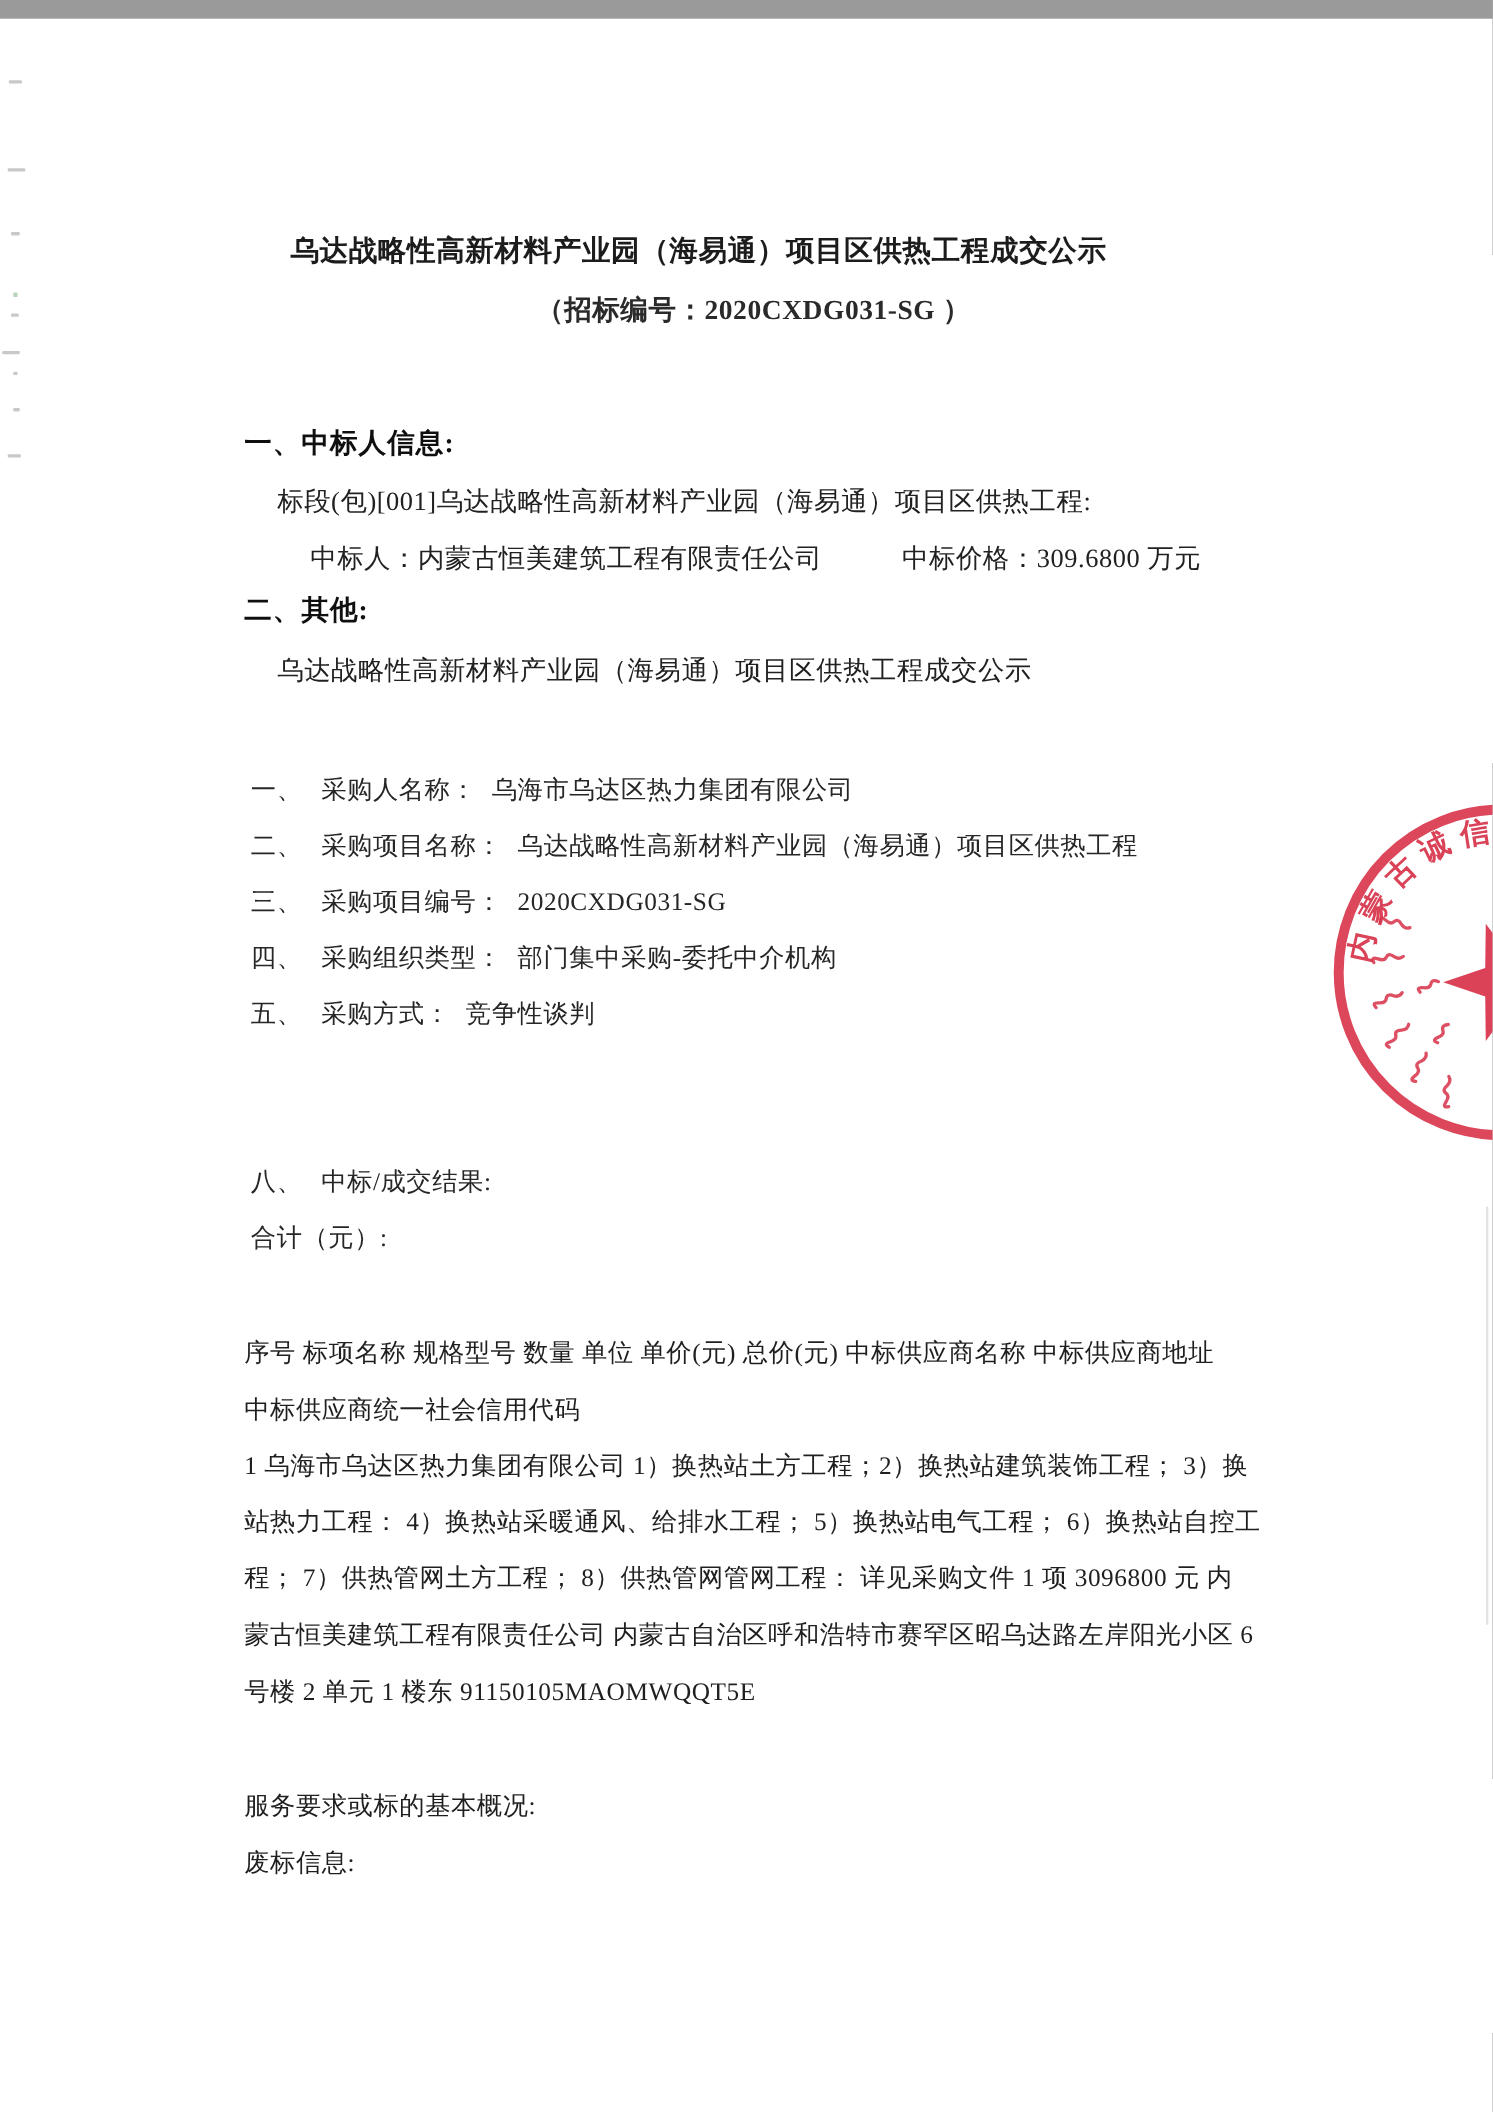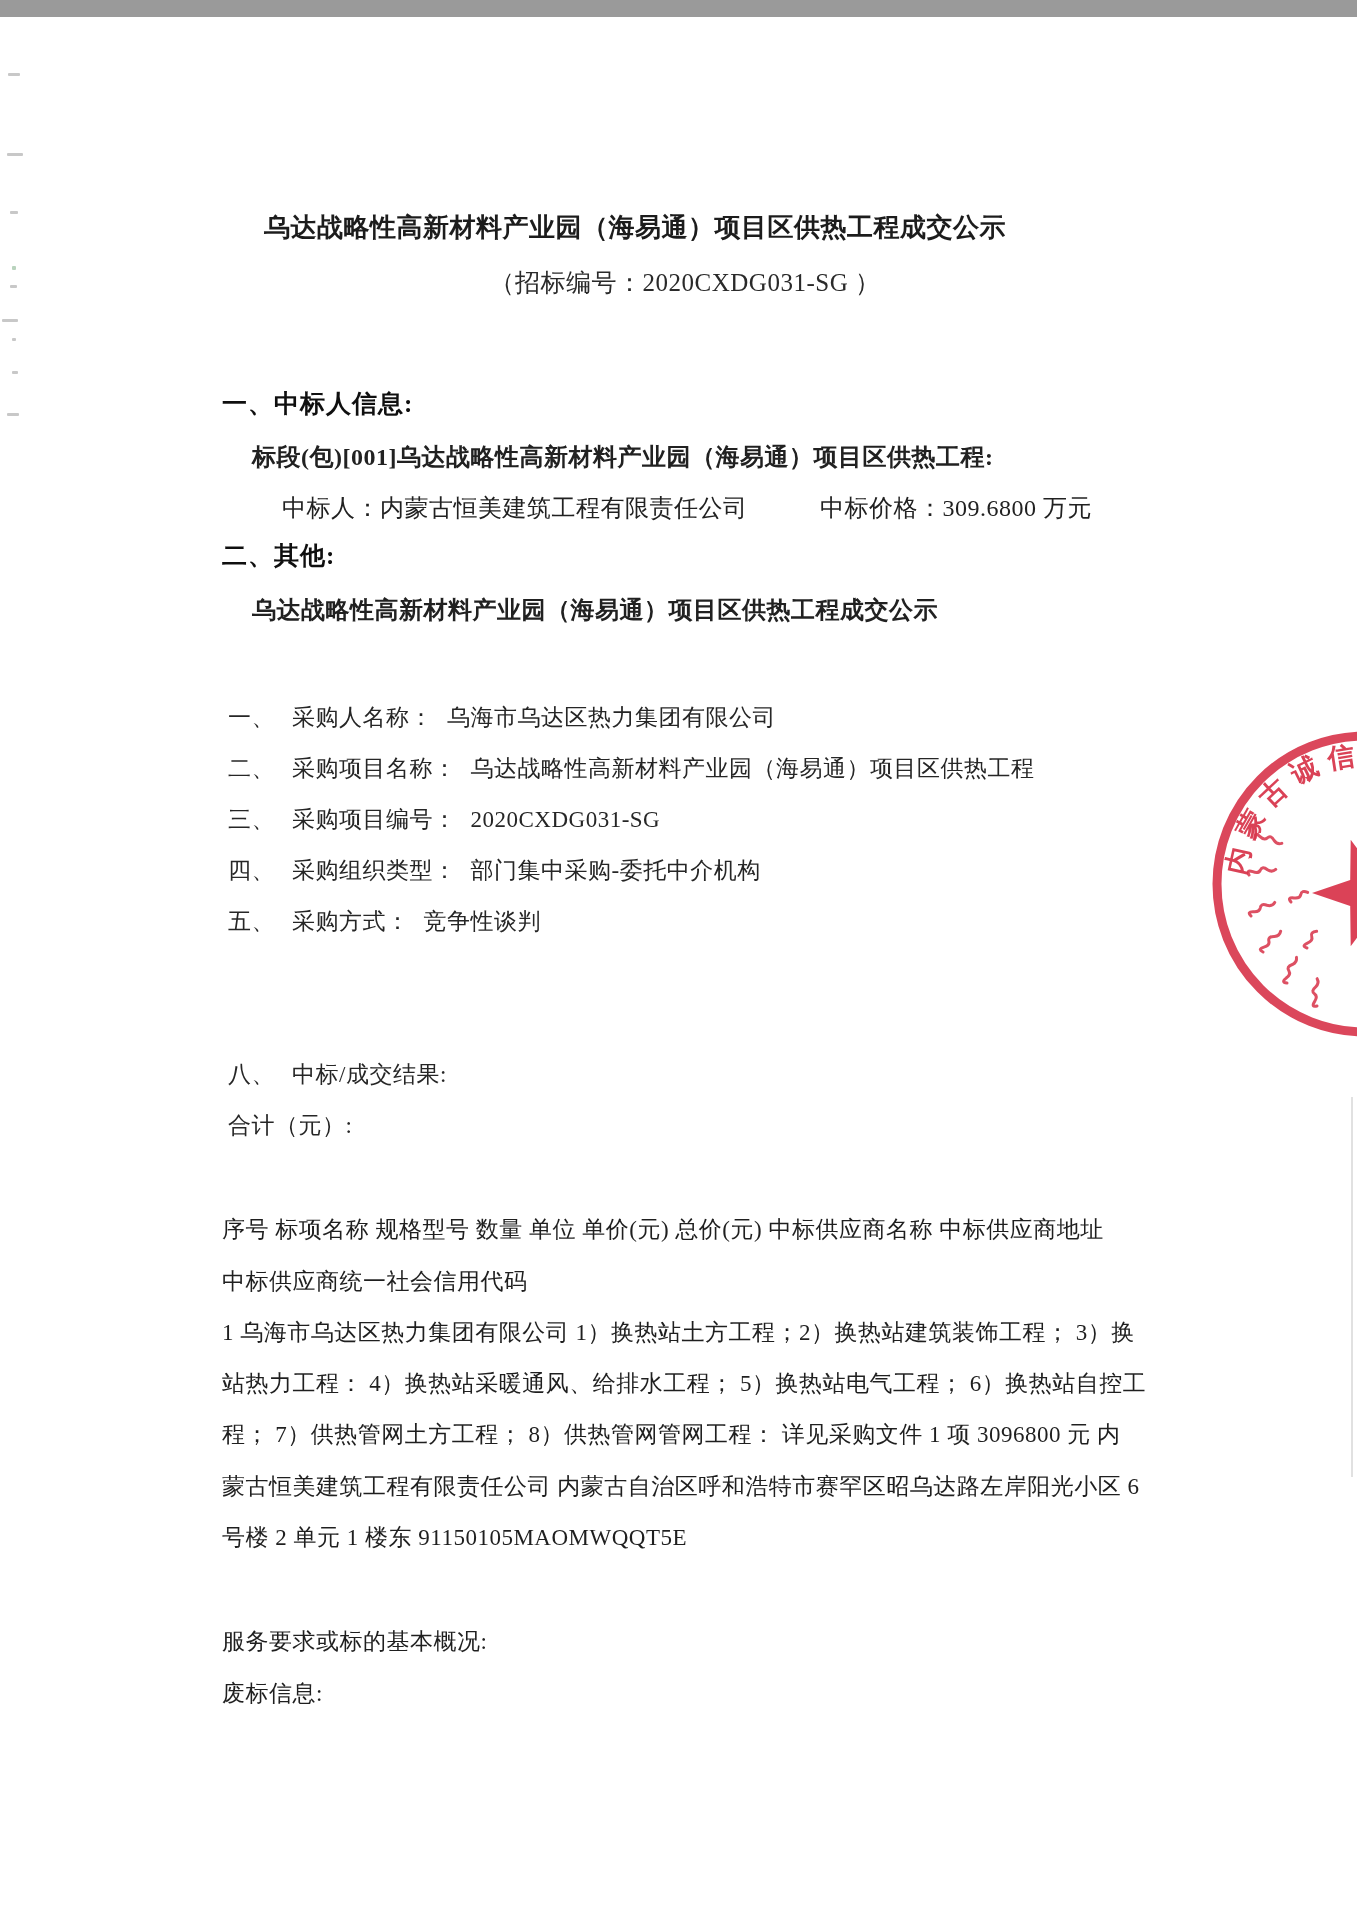--- a/index.html
+++ b/index.html
@@ -4,23 +4,23 @@
 <style>
   html,body{margin:0;padding:0;background:#9a9a9a;}
   .page{
     position:relative;width:1357px;height:1920px;background:#ffffff;
     overflow:hidden;margin:17px auto;
     font-family:"Liberation Serif","DejaVu Serif",serif;
     color:#212121;
   }
   .t{position:absolute;white-space:nowrap;font-size:23px;line-height:30px;letter-spacing:0.5px;}
   .title{left:180px;width:910px;text-align:center;font-size:26px;font-weight:bold;color:#1c1c1c;white-space:nowrap;}
-  .subtitle{left:230px;width:910px;text-align:center;font-size:25px;font-weight:normal;color:#2a2a2a;}
+  .subtitle{left:230px;width:910px;text-align:center;font-size:25px;font-weight:bold;color:#2a2a2a;}
   .h{left:222px;font-size:25px;font-weight:bold;color:#0f0f0f;letter-spacing:1px;}
-  .ind{left:252px;font-size:24px;font-weight:bold;}
+  .ind{left:252px;font-size:24px;}
   .winner-row{left:282px;width:820px;font-size:24px;}
   .winner-row .price{position:absolute;left:538px;top:0;white-space:nowrap;}
   .li{left:228px;font-size:23px;color:#262626;}
   .li .num{display:inline-block;width:64px;}
   .li .val{margin-left:14px;}
   .pline{left:222px;width:880px;font-size:23px;color:#1f1f1f;}
   .jl{text-align:justify;text-align-last:justify;text-justify:inter-character;}
   .mark{position:absolute;background:#9b9b9b;opacity:.55;border-radius:1px;}
   .mark.green{background:#7fae86;}
   .edge-line{position:absolute;left:1351px;top:1080px;width:2px;height:380px;background:#d9d9d9;opacity:.8;}

